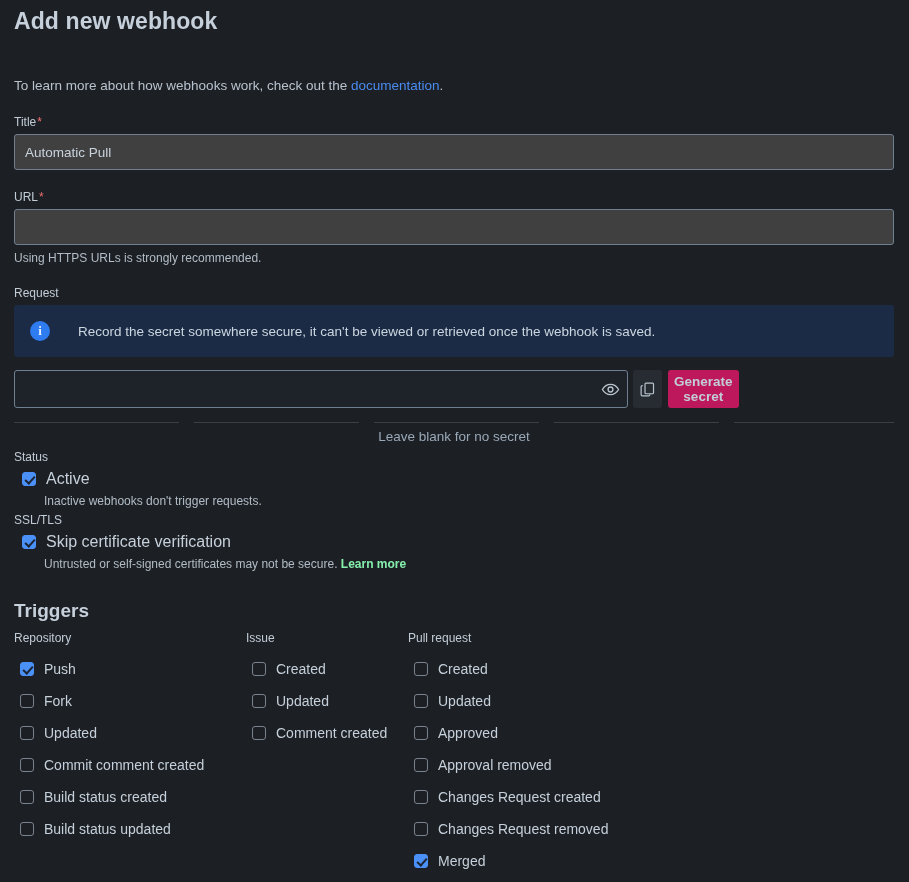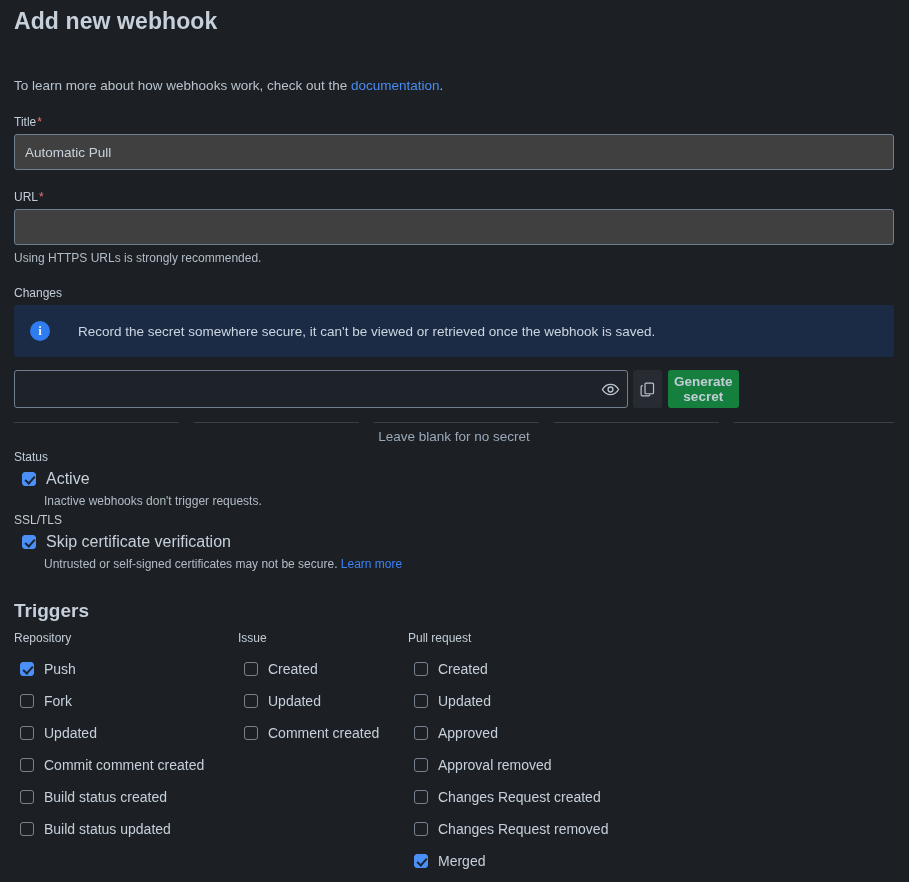--- a/index.html
+++ b/index.html
@@ -124,21 +124,21 @@
     background: #272c33;
     border: none;
     border-radius: 3px;
     display: flex; align-items: center; justify-content: center;
     cursor: pointer;
   }
   .generate-btn {
     margin-left: 6px;
     width: 215px;
     height: 38px;
-    background: #15803d;
+    background: #be185d;
     border: none;
     border-radius: 3px;
     color: #c3cdd8;
     font-size: 13.5px;
     font-weight: bold;
     font-family: "Liberation Sans", sans-serif;
     cursor: pointer;
   }
 
   .dashed-divider {
@@ -199,38 +199,38 @@
     color: #c6d0da;
     white-space: nowrap;
   }
   .sub-help {
     font-size: 12px;
     color: #b2bcc6;
     margin-left: 30px;
     margin-top: 4px;
     line-height: 15px;
   }
-  .sub-help a { color: #3b82f6; text-decoration: none; }
+  .sub-help a { color: #86efac; text-decoration: none; font-weight: bold; }
 
   .triggers-title {
     font-size: 19px;
     font-weight: bold;
     color: #c6d0db;
     margin-top: 26px;
     line-height: 26px;
   }
 
   .trigger-cols {
     position: relative;
     margin-top: 7px;
     height: 240px;
   }
   .trigger-col { position: absolute; top: 0; }
   .col-repository { left: 0; }
-  .col-issue { left: 224px; }
+  .col-issue { left: 232px; }
   .col-pullrequest { left: 394px; }
   .col-head {
     font-size: 12px;
     color: #c2ccd6;
     margin-bottom: 8px;
     line-height: 14px;
   }
   .trigger-item {
     display: flex;
     align-items: center;
@@ -254,21 +254,21 @@
     <span>Title</span><span class="req">*</span>
   </div>
   <input class="text-input" type="text" value="Automatic Pull" style="">
 
   <div class="field-label">
     <span>URL</span><span class="req">*</span>
   </div>
   <input class="text-input" type="text" value="" style="">
   <div class="help-text">Using HTTPS URLs is strongly recommended.</div>
 
-  <div class="field-label">Changes</div>
+  <div class="field-label">Request</div>
 
   <div class="info-banner">
     <div class="info-icon">i</div>
     <div class="info-text">Record the secret somewhere secure, it can't be viewed or retrieved once the webhook is saved.</div>
   </div>
 
   <div class="secret-row">
     <div class="secret-input-wrap">
       <input class="secret-input" type="text" value="" style="">
       <button class="eye-btn">

